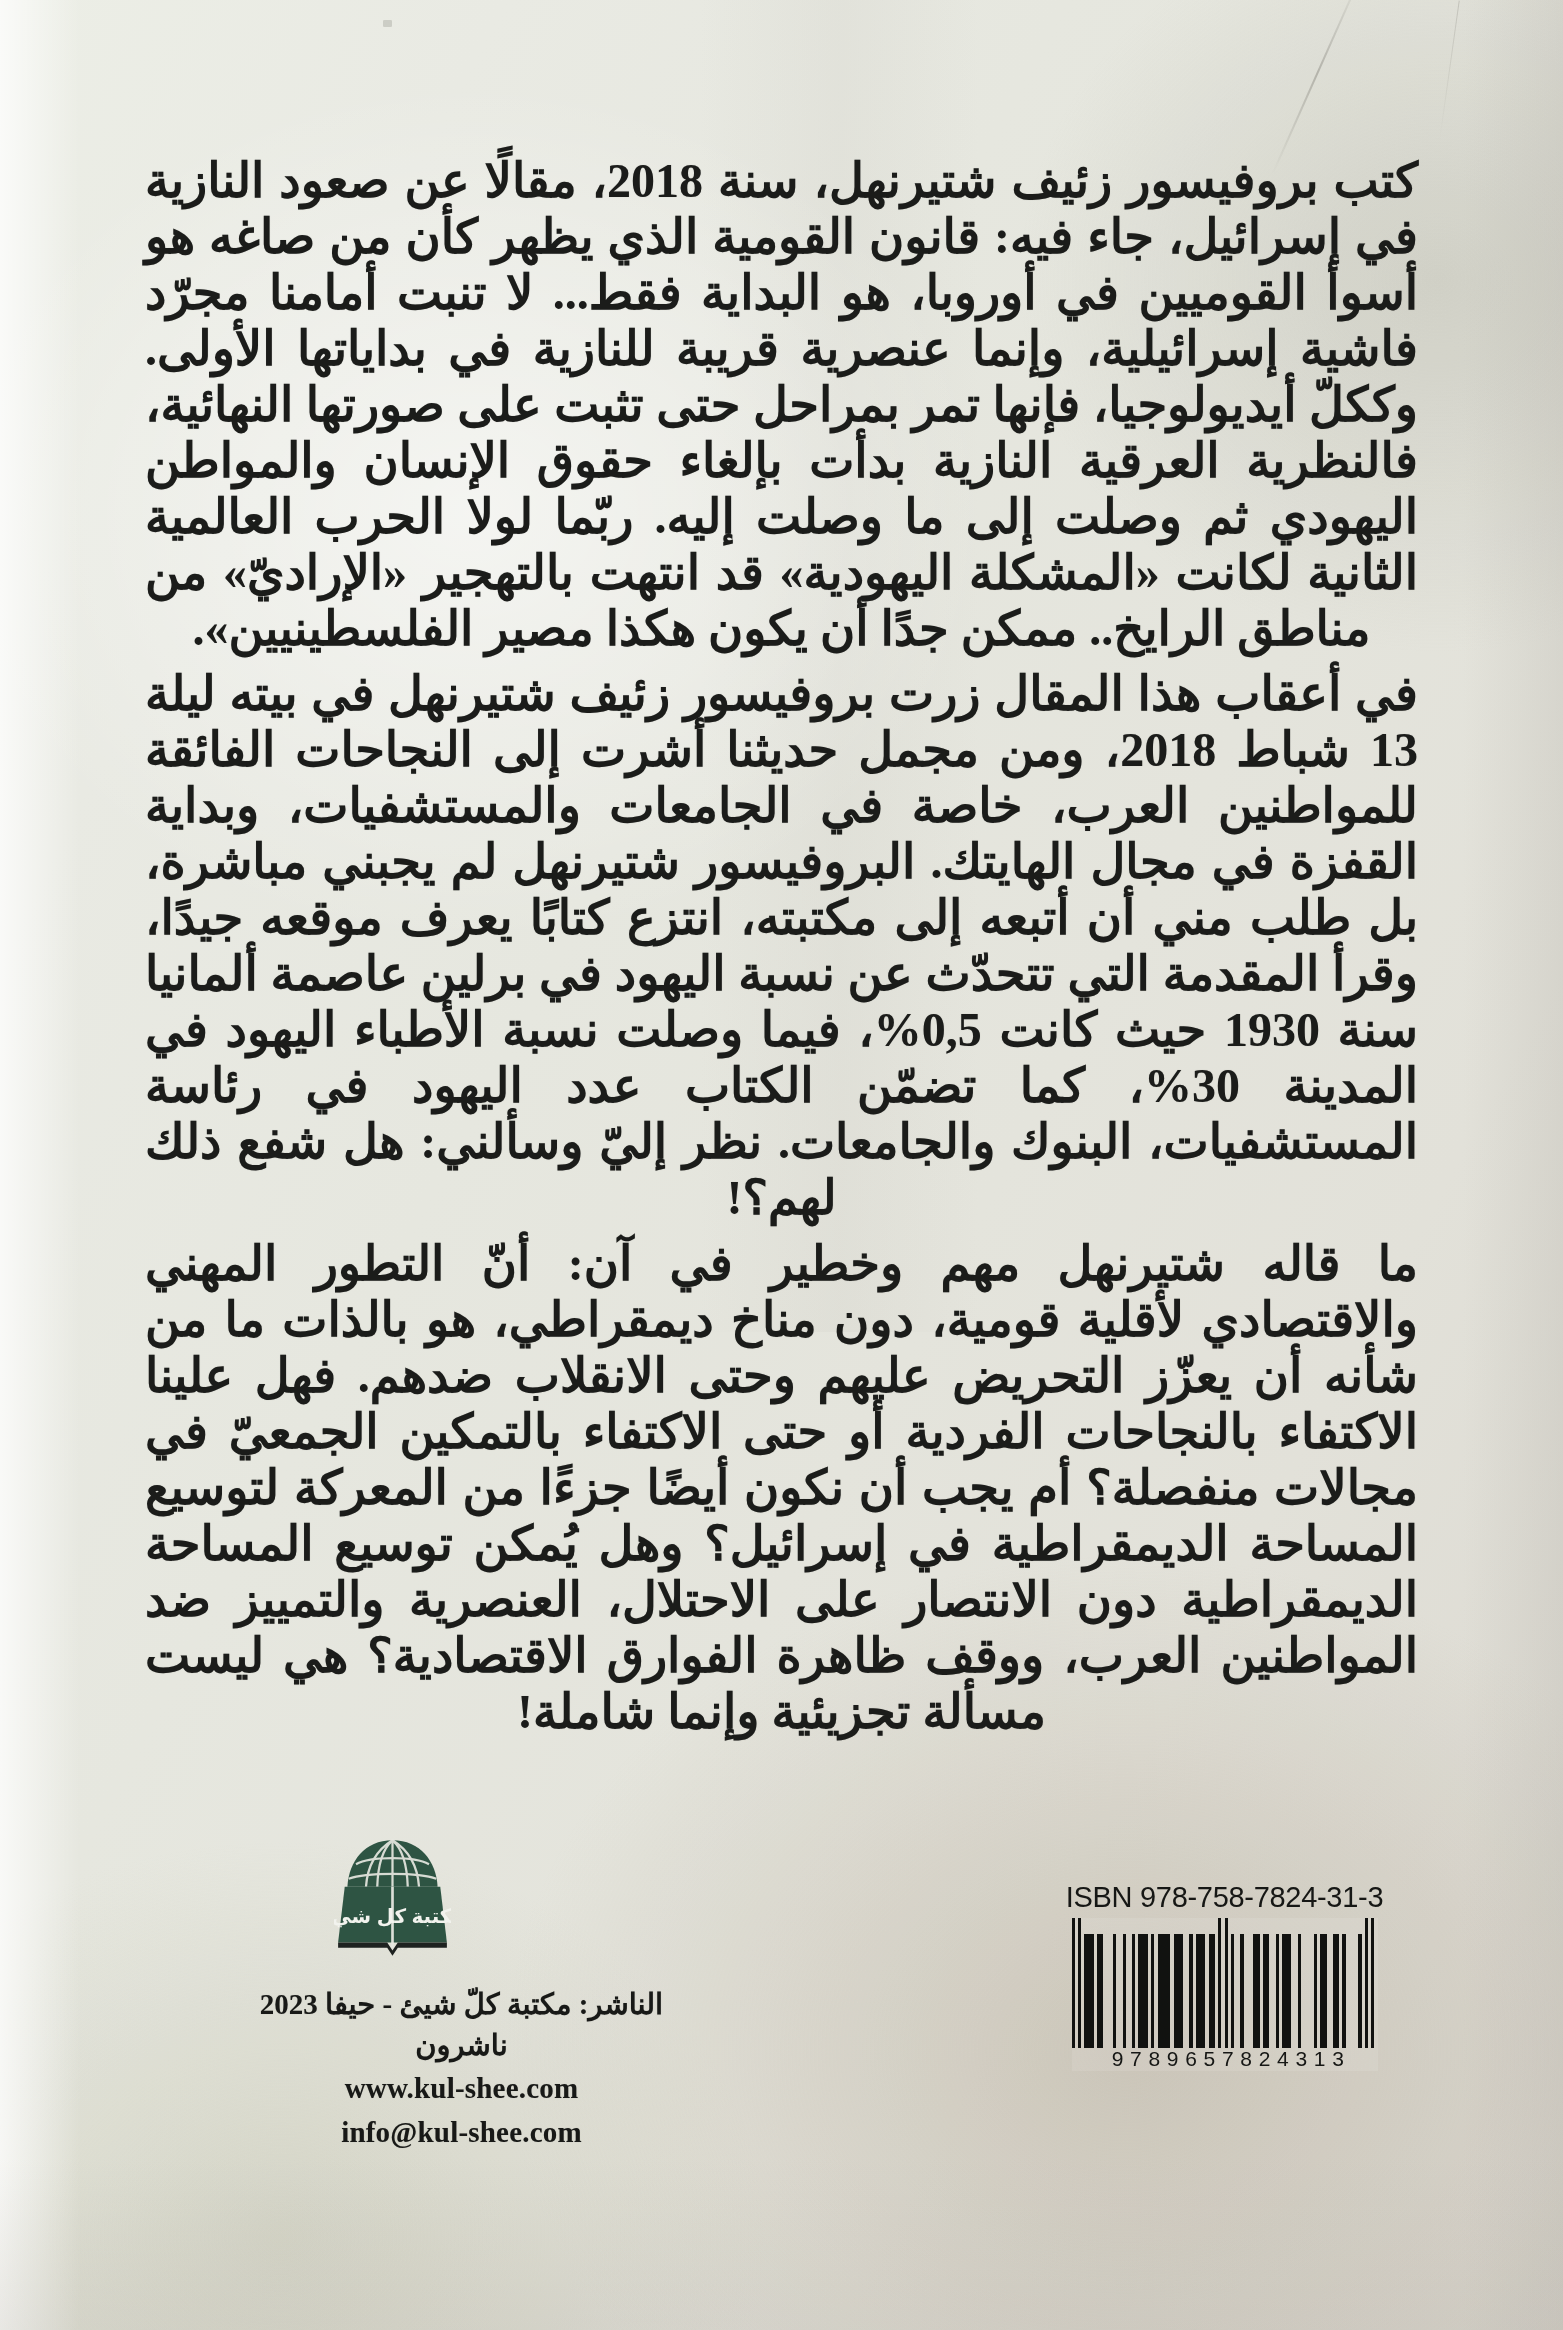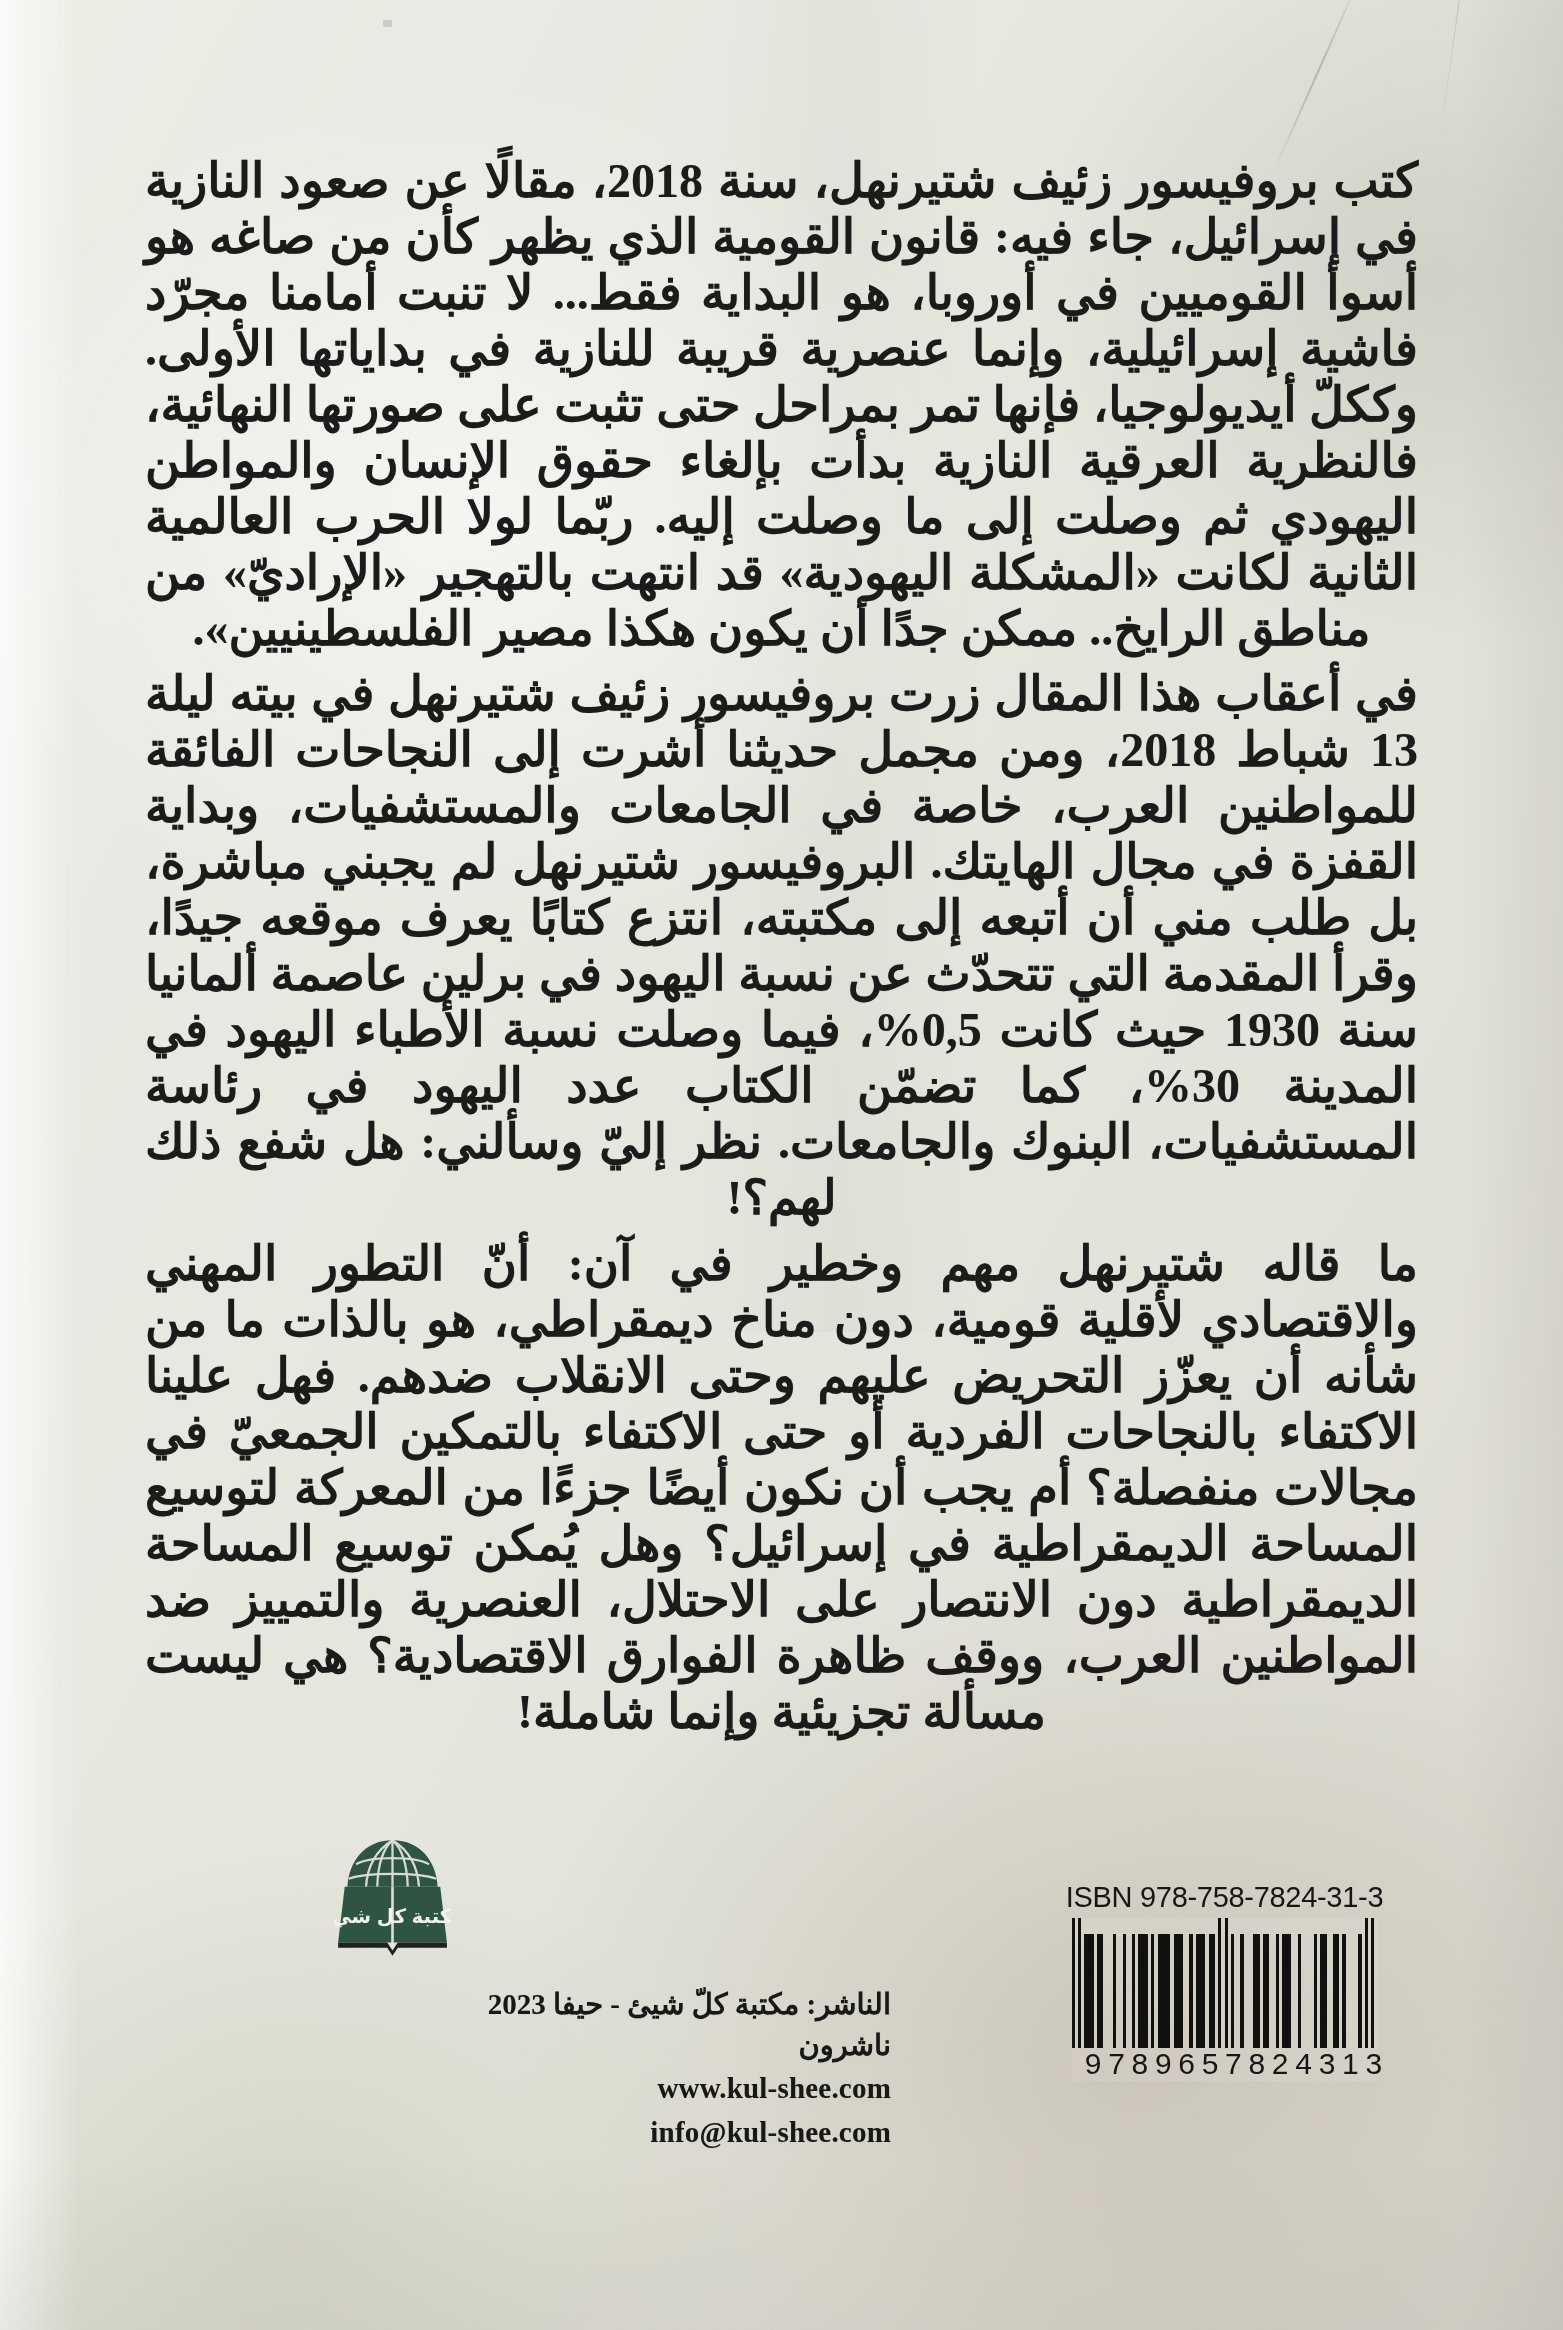--- a/index.html
+++ b/index.html
@@ -145,21 +145,21 @@
     width: 117px;
     height: 130px;
   }
   .logo svg { display:block; width:100%; height:100%; }
 
   .pub-block {
     position: absolute;
     left: 0;
     right: 672px;
     top: 160px;
-    text-align: right;
+    text-align: center;
     direction: rtl;
     color: #181917;
     margin-left: 32px;
   }
   .pub-line {
     font-size: 29px;
     line-height: 41px;
     font-weight: 700;
     white-space: nowrap;
     text-shadow: 0 0 0.7px rgba(40,40,38,0.30);
@@ -206,21 +206,21 @@
   }
   .bars span {
     display: block;
     background: #111210;
     height: 100%;
   }
   .bars span.short { height: 88%; }
   .bars span.w { background: transparent; }
   .barcode-digits {
     font-family: "Liberation Sans", "DejaVu Sans", sans-serif;
-    font-size: 30px;
+    font-size: 21px;
     letter-spacing: 6.7px;
     text-align: center;
     margin-top: -1.3px;
     padding-left: 13.3px;
     white-space: nowrap;
     color: #161715;
   }
 </style>
 </head>
 <body>

